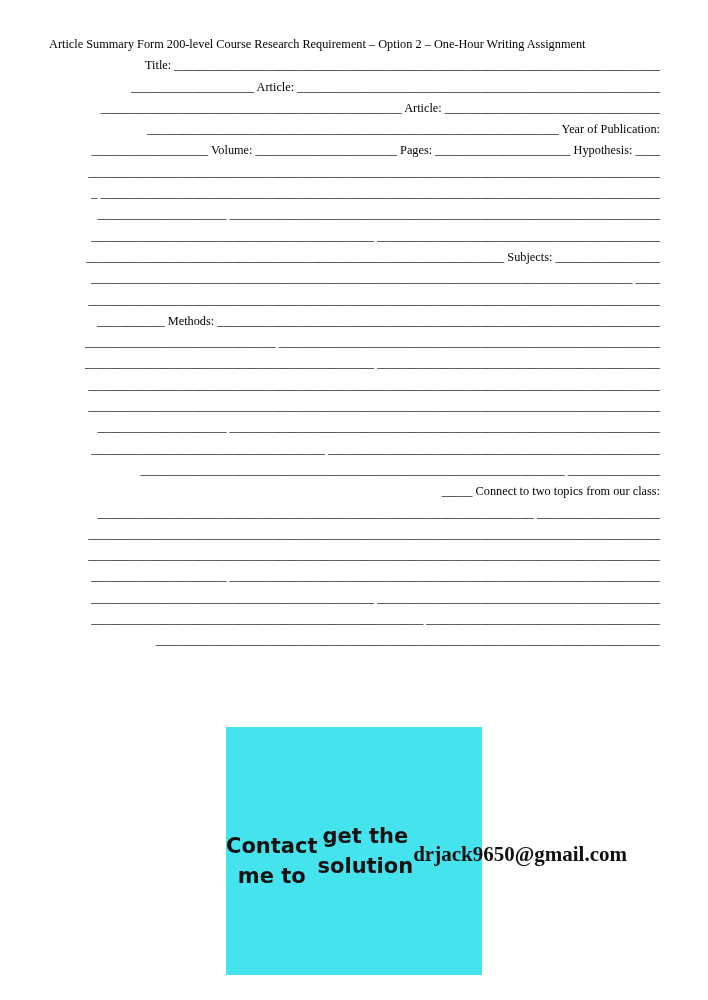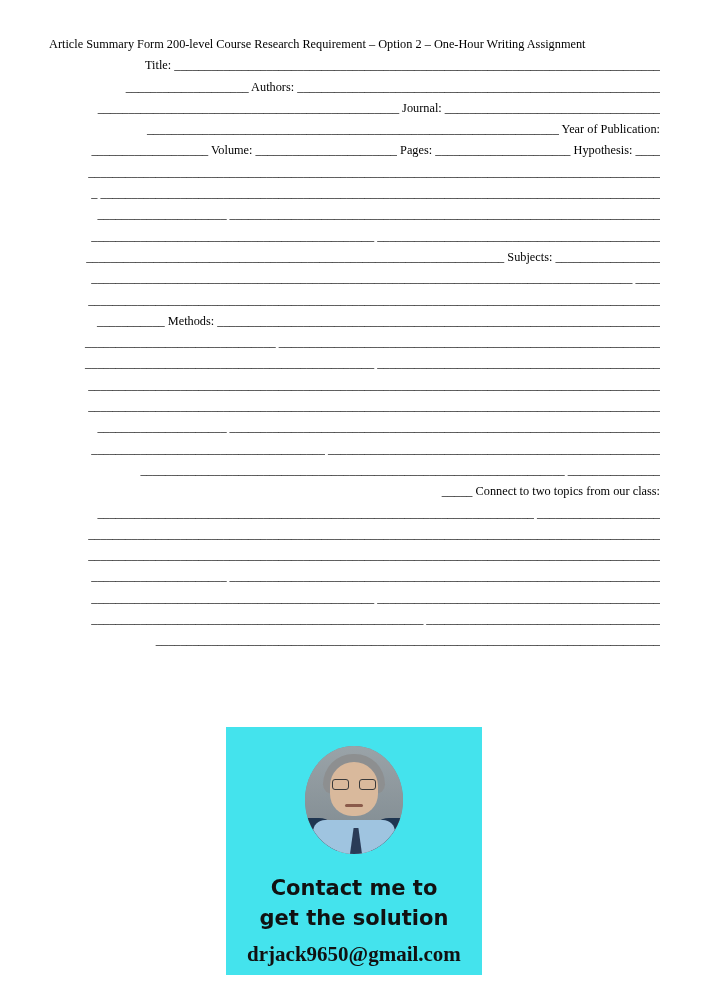--- a/index.html
+++ b/index.html
@@ -44,21 +44,20 @@
     white-space: nowrap;
   }
   .promo {
     position: absolute;
     left: 226px;
     top: 727px;
     width: 256px;
     height: 248px;
     background: #44e3ed;
     display: flex;
-    flex-direction: column;
     align-items: center;
   }
   .promo-photo {
     margin-top: 19px;
     width: 98px;
     height: 108px;
     border-radius: 50% / 50%;
     overflow: hidden;
     position: relative;
     background: #7e8b92;
@@ -149,22 +148,22 @@
   }
 </style>
 </head>
 <body>
 
 <div class="page">
 
   <div class="doc-body">
     <div class="heading-line">Article Summary Form 200-level Course Research Requirement – Option 2 – One-Hour Writing Assignment</div>
     <div class="para">Title: _______________________________________________________________________________</div>
-    <div class="para">____________________ Authors: ___________________________________________________________</div>
-    <div class="para">_________________________________________________ Journal: ___________________________________</div>
+    <div class="para">____________________ Article: ___________________________________________________________</div>
+    <div class="para">_________________________________________________ Article: ___________________________________</div>
     <div class="para">___________________________________________________________________ Year of Publication:</div>
     <div class="para">___________________ Volume: _______________________ Pages: ______________________ Hypothesis: ____</div>
     <div class="para">_____________________________________________________________________________________________</div>
     <div class="para">_ ___________________________________________________________________________________________</div>
     <div class="para">_____________________ ______________________________________________________________________</div>
     <div class="para">______________________________________________ ______________________________________________</div>
     <div class="para">____________________________________________________________________ Subjects: _________________</div>
     <div class="para">________________________________________________________________________________________ ____</div>
     <div class="para">_____________________________________________________________________________________________</div>
     <div class="para">___________ Methods: ________________________________________________________________________</div>

